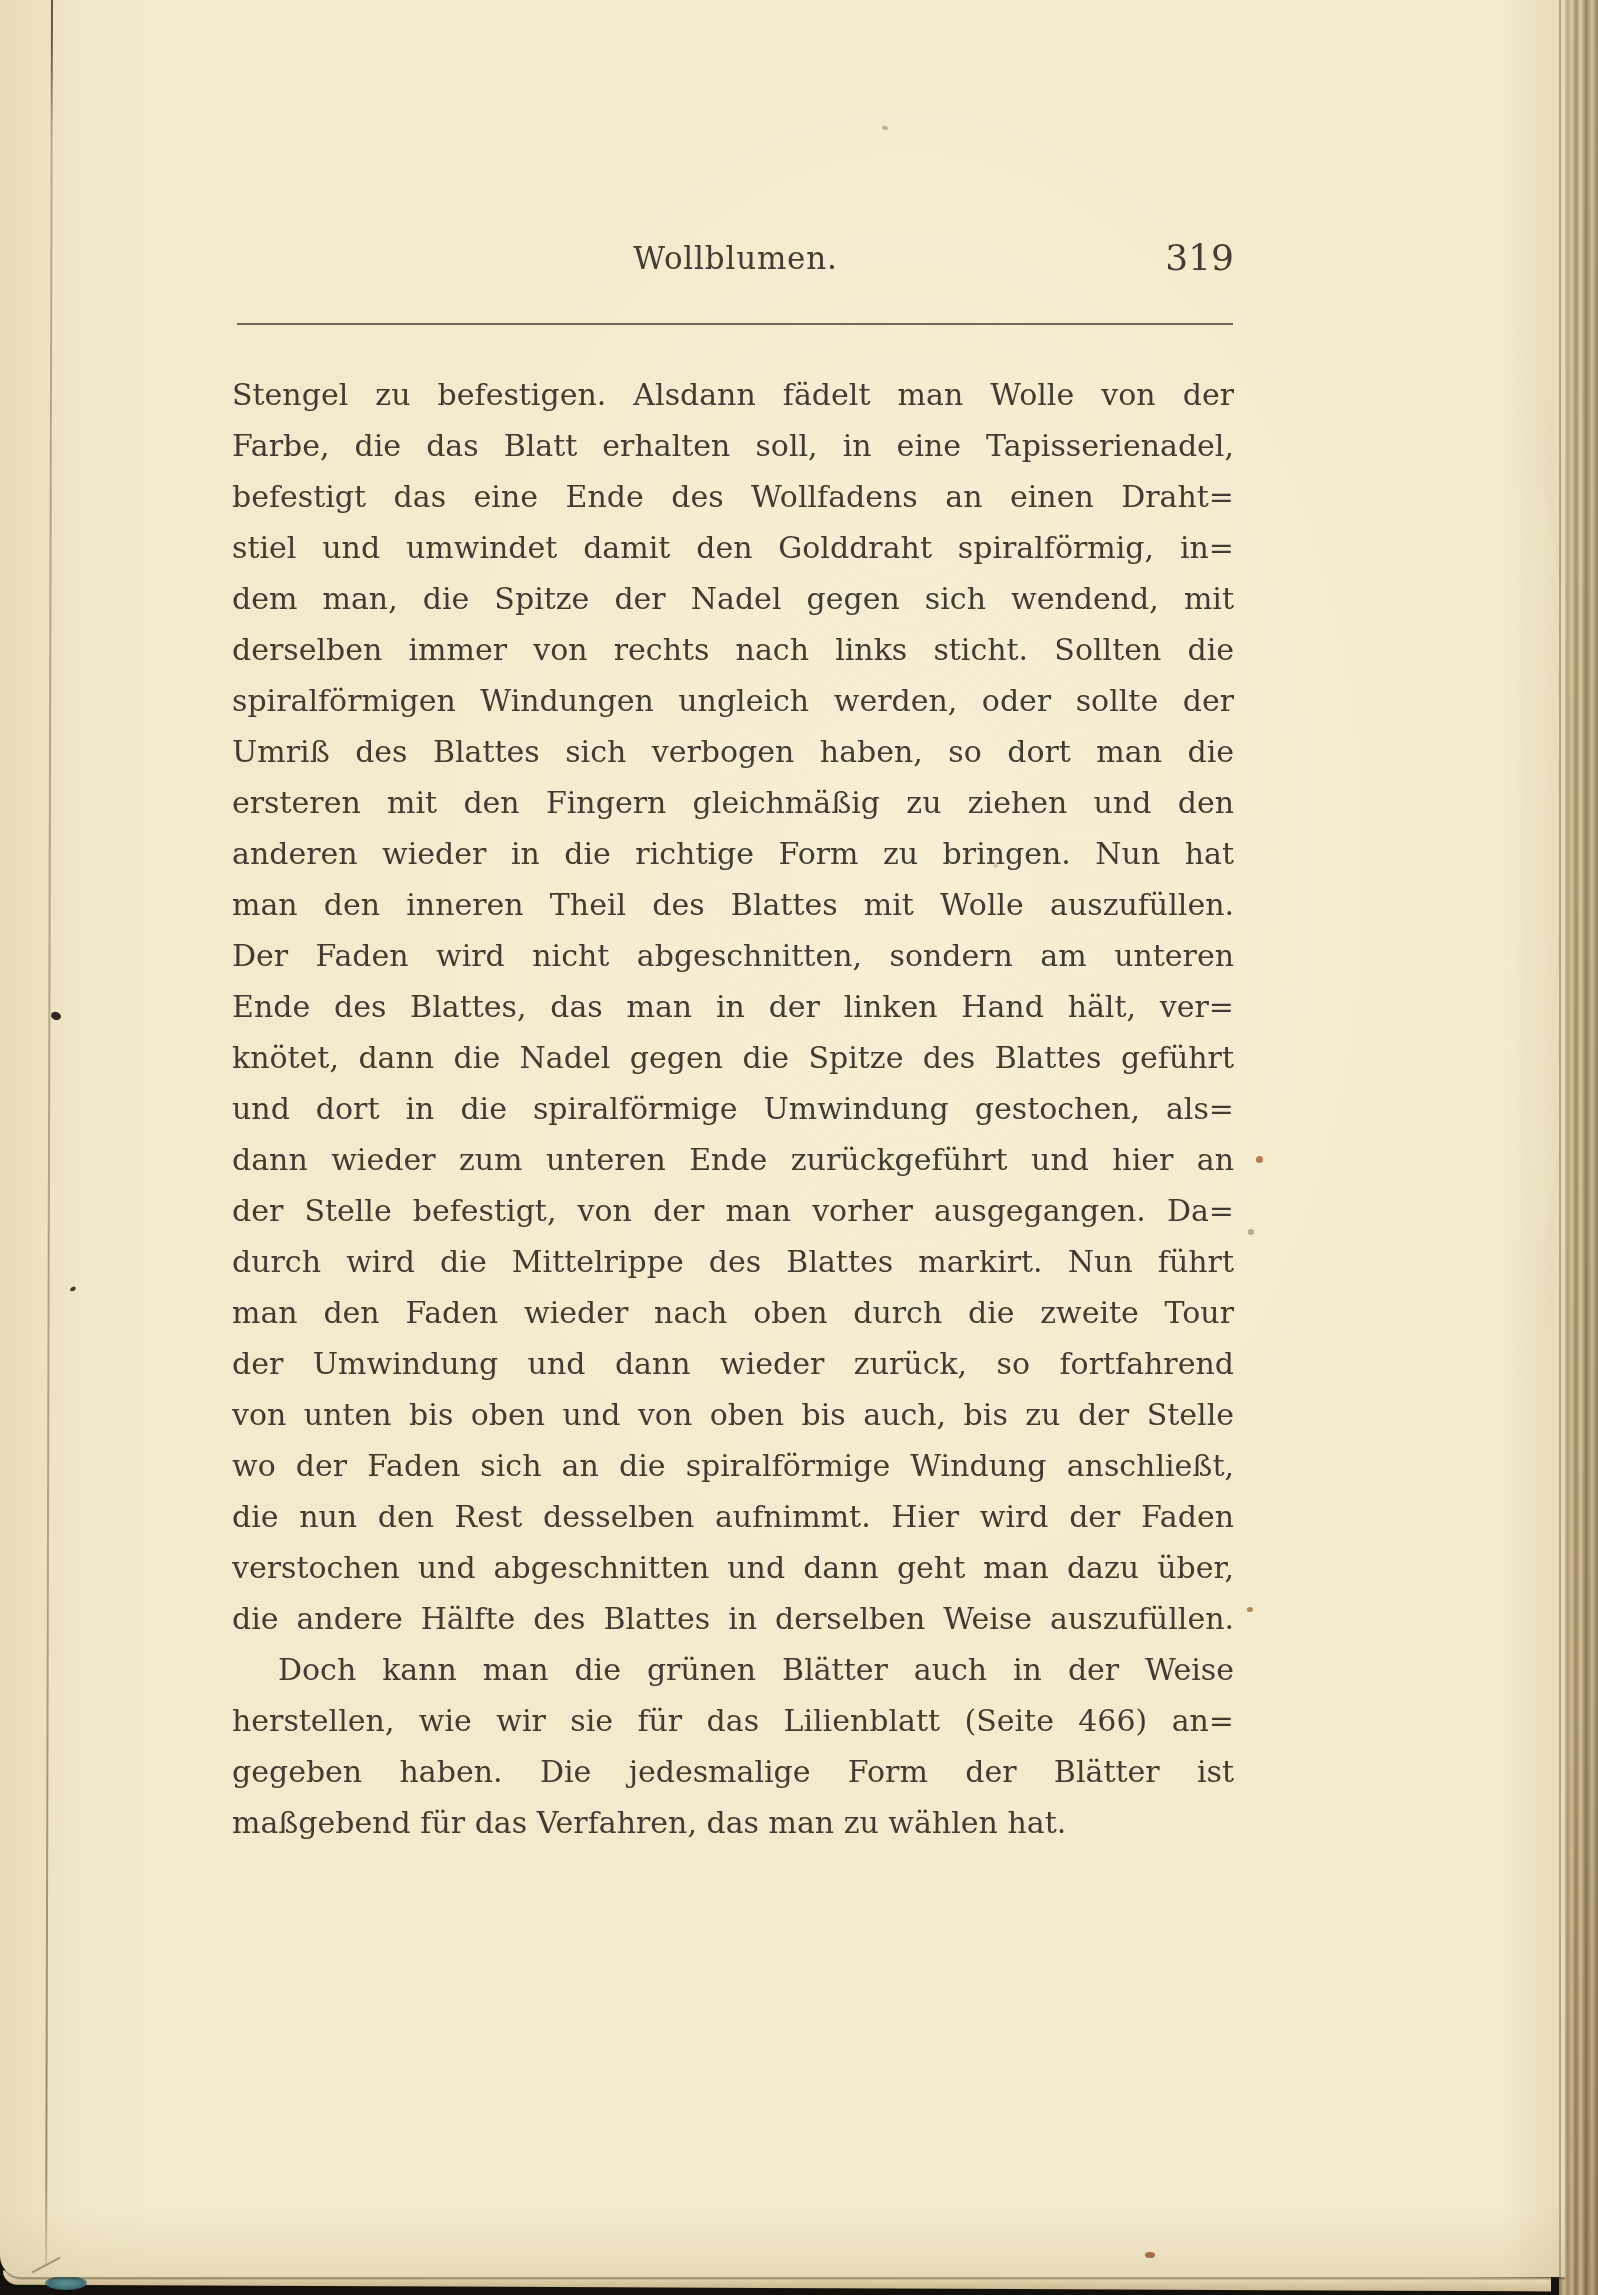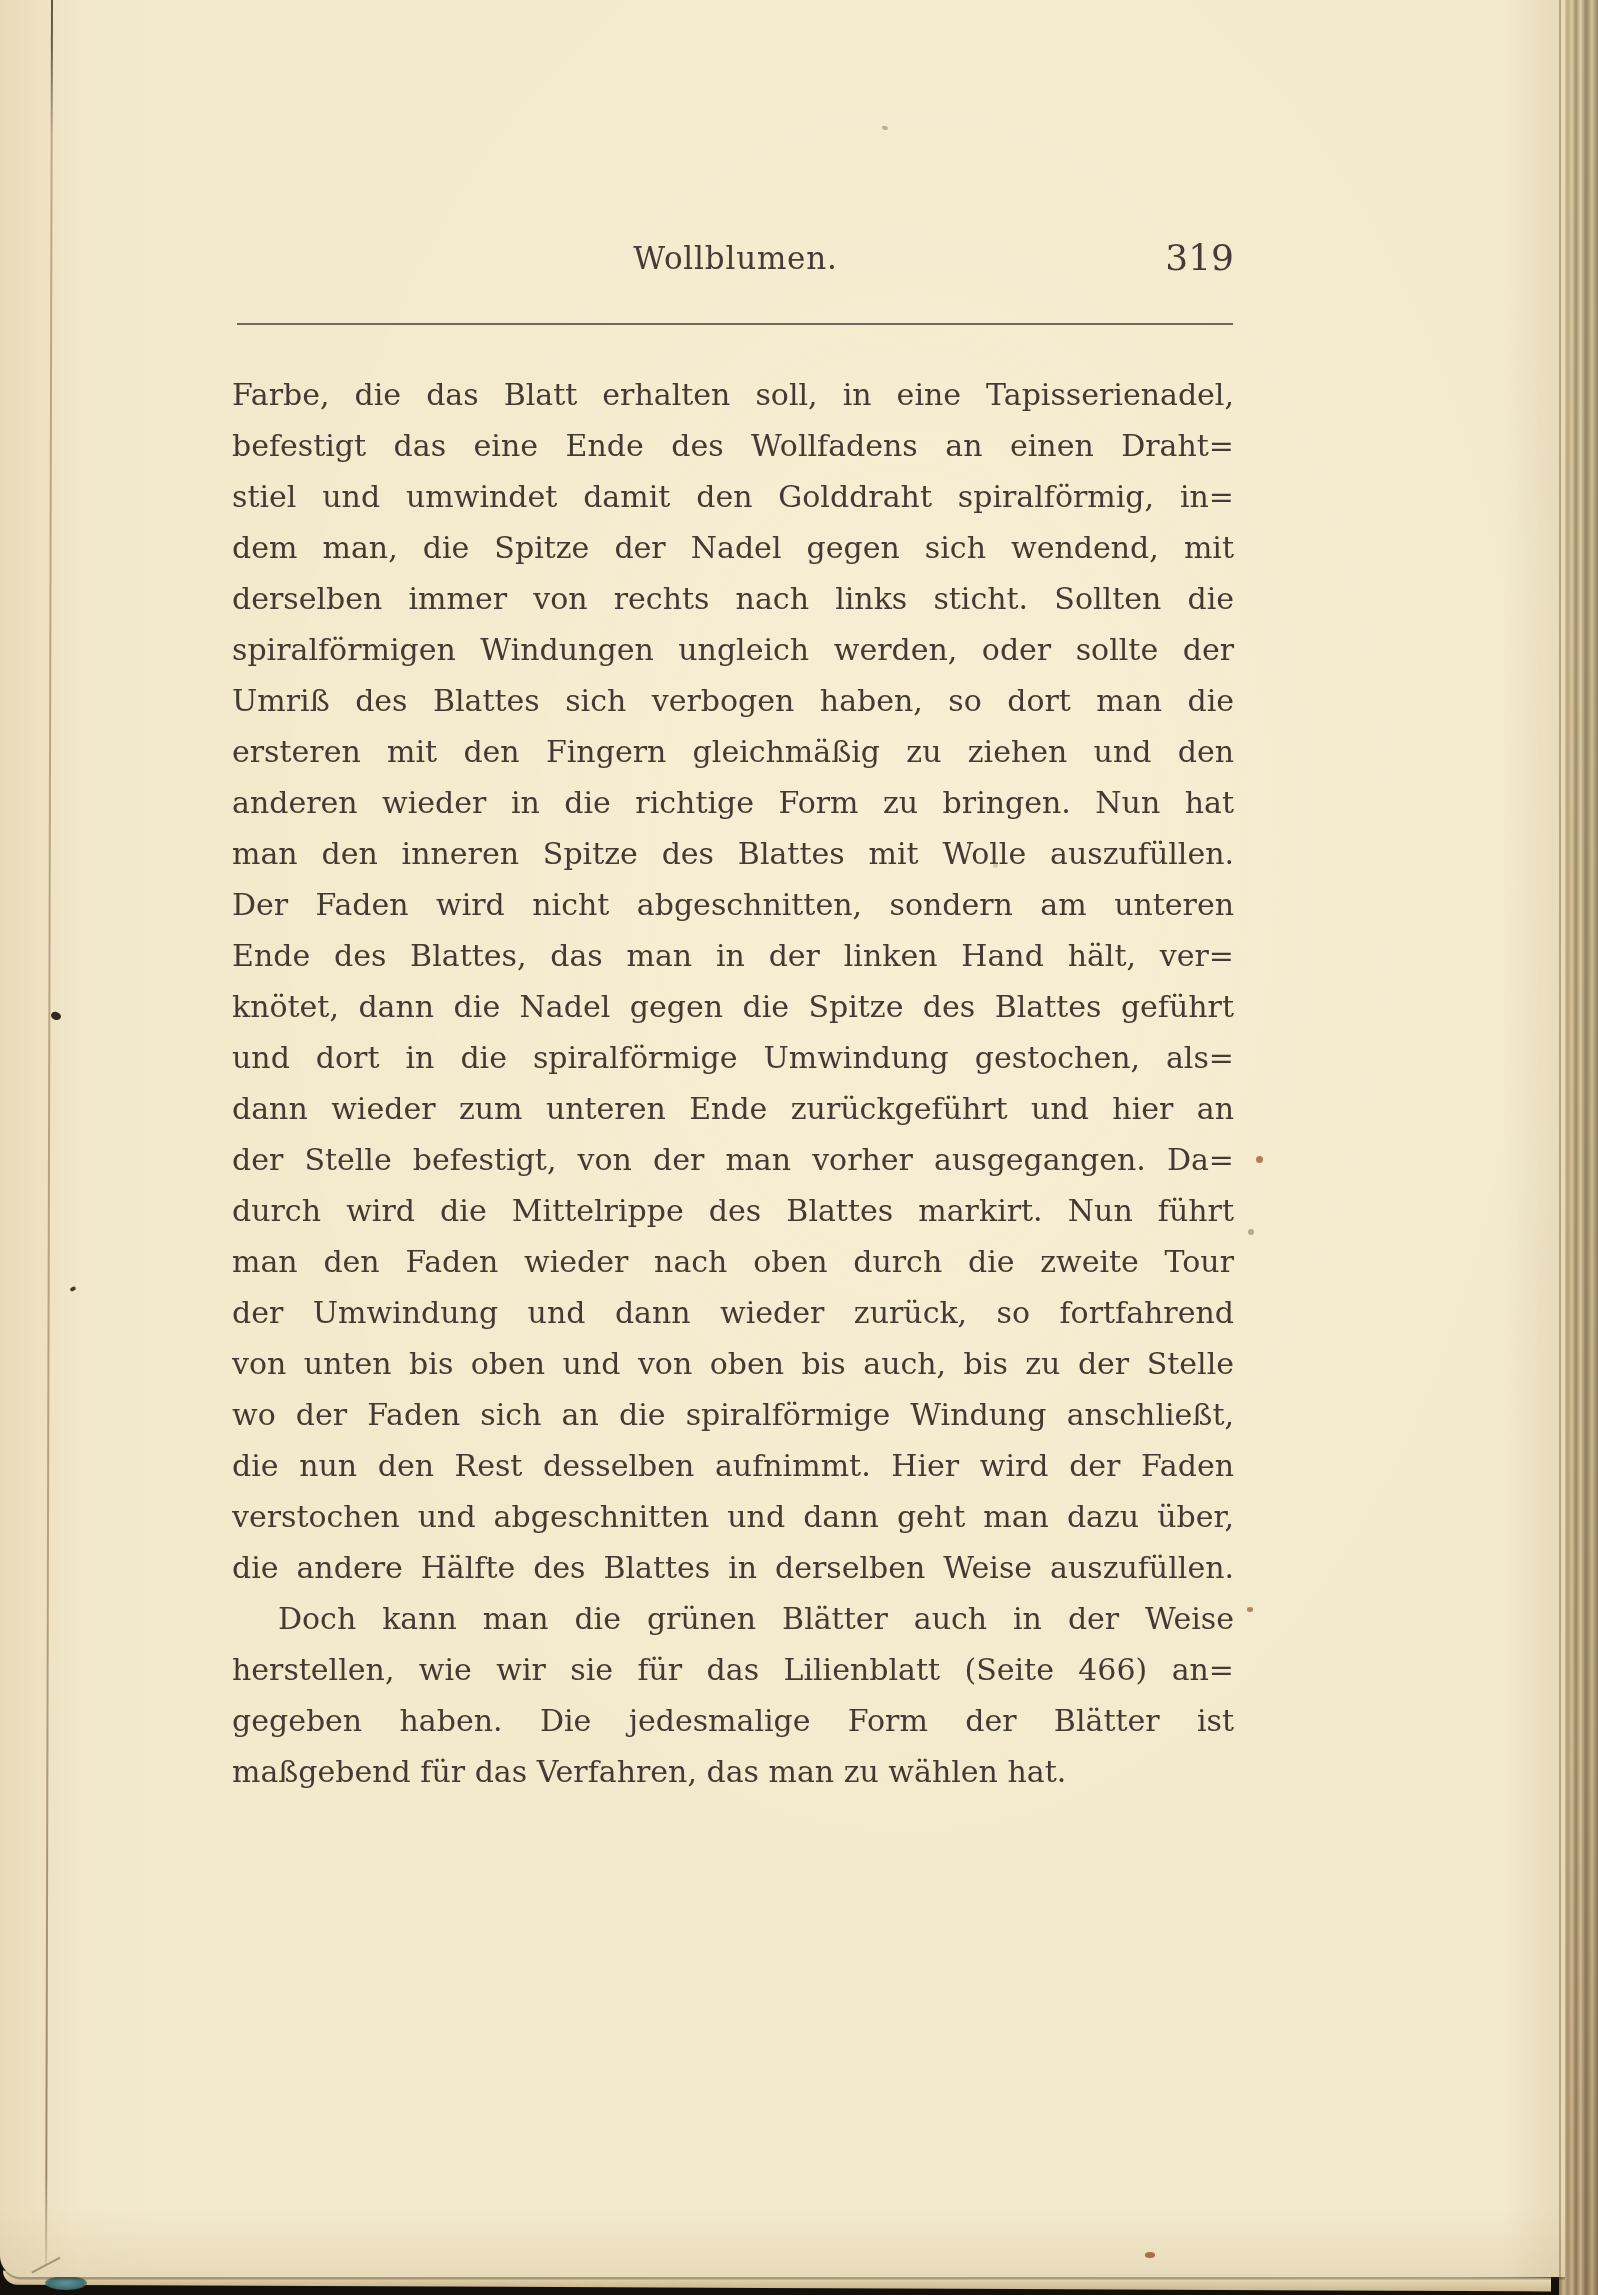--- a/index.html
+++ b/index.html
@@ -130,30 +130,31 @@
     <div class="gutter-crease-foot"></div>
     <div class="right-edge-line"></div>
 
     <div class="header">
       <span class="running-title">Wollblumen.</span>
       <span class="page-number">319</span>
     </div>
     <div class="rule"></div>
 
     <div class="bodytext">
+      <div class="ln">Stengel zu befestigen. Alsdann fädelt man Wolle von der</div>
       <div class="ln">Farbe, die das Blatt erhalten soll, in eine Tapisserienadel,</div>
       <div class="ln">befestigt das eine Ende des Wollfadens an einen Draht=</div>
       <div class="ln">stiel und umwindet damit den Golddraht spiralförmig, in=</div>
       <div class="ln">dem man, die Spitze der Nadel gegen sich wendend, mit</div>
       <div class="ln">derselben immer von rechts nach links sticht. Sollten die</div>
       <div class="ln">spiralförmigen Windungen ungleich werden, oder sollte der</div>
       <div class="ln">Umriß des Blattes sich verbogen haben, so dort man die</div>
       <div class="ln">ersteren mit den Fingern gleichmäßig zu ziehen und den</div>
       <div class="ln">anderen wieder in die richtige Form zu bringen. Nun hat</div>
-      <div class="ln">man den inneren Spitze des Blattes mit Wolle auszufüllen.</div>
+      <div class="ln">man den inneren Theil des Blattes mit Wolle auszufüllen.</div>
       <div class="ln">Der Faden wird nicht abgeschnitten, sondern am unteren</div>
       <div class="ln">Ende des Blattes, das man in der linken Hand hält, ver=</div>
       <div class="ln">knötet, dann die Nadel gegen die Spitze des Blattes geführt</div>
       <div class="ln">und dort in die spiralförmige Umwindung gestochen, als=</div>
       <div class="ln">dann wieder zum unteren Ende zurückgeführt und hier an</div>
       <div class="ln">der Stelle befestigt, von der man vorher ausgegangen. Da=</div>
       <div class="ln">durch wird die Mittelrippe des Blattes markirt. Nun führt</div>
       <div class="ln">man den Faden wieder nach oben durch die zweite Tour</div>
       <div class="ln">der Umwindung und dann wieder zurück, so fortfahrend</div>
       <div class="ln">von unten bis oben und von oben bis auch, bis zu der Stelle</div>

